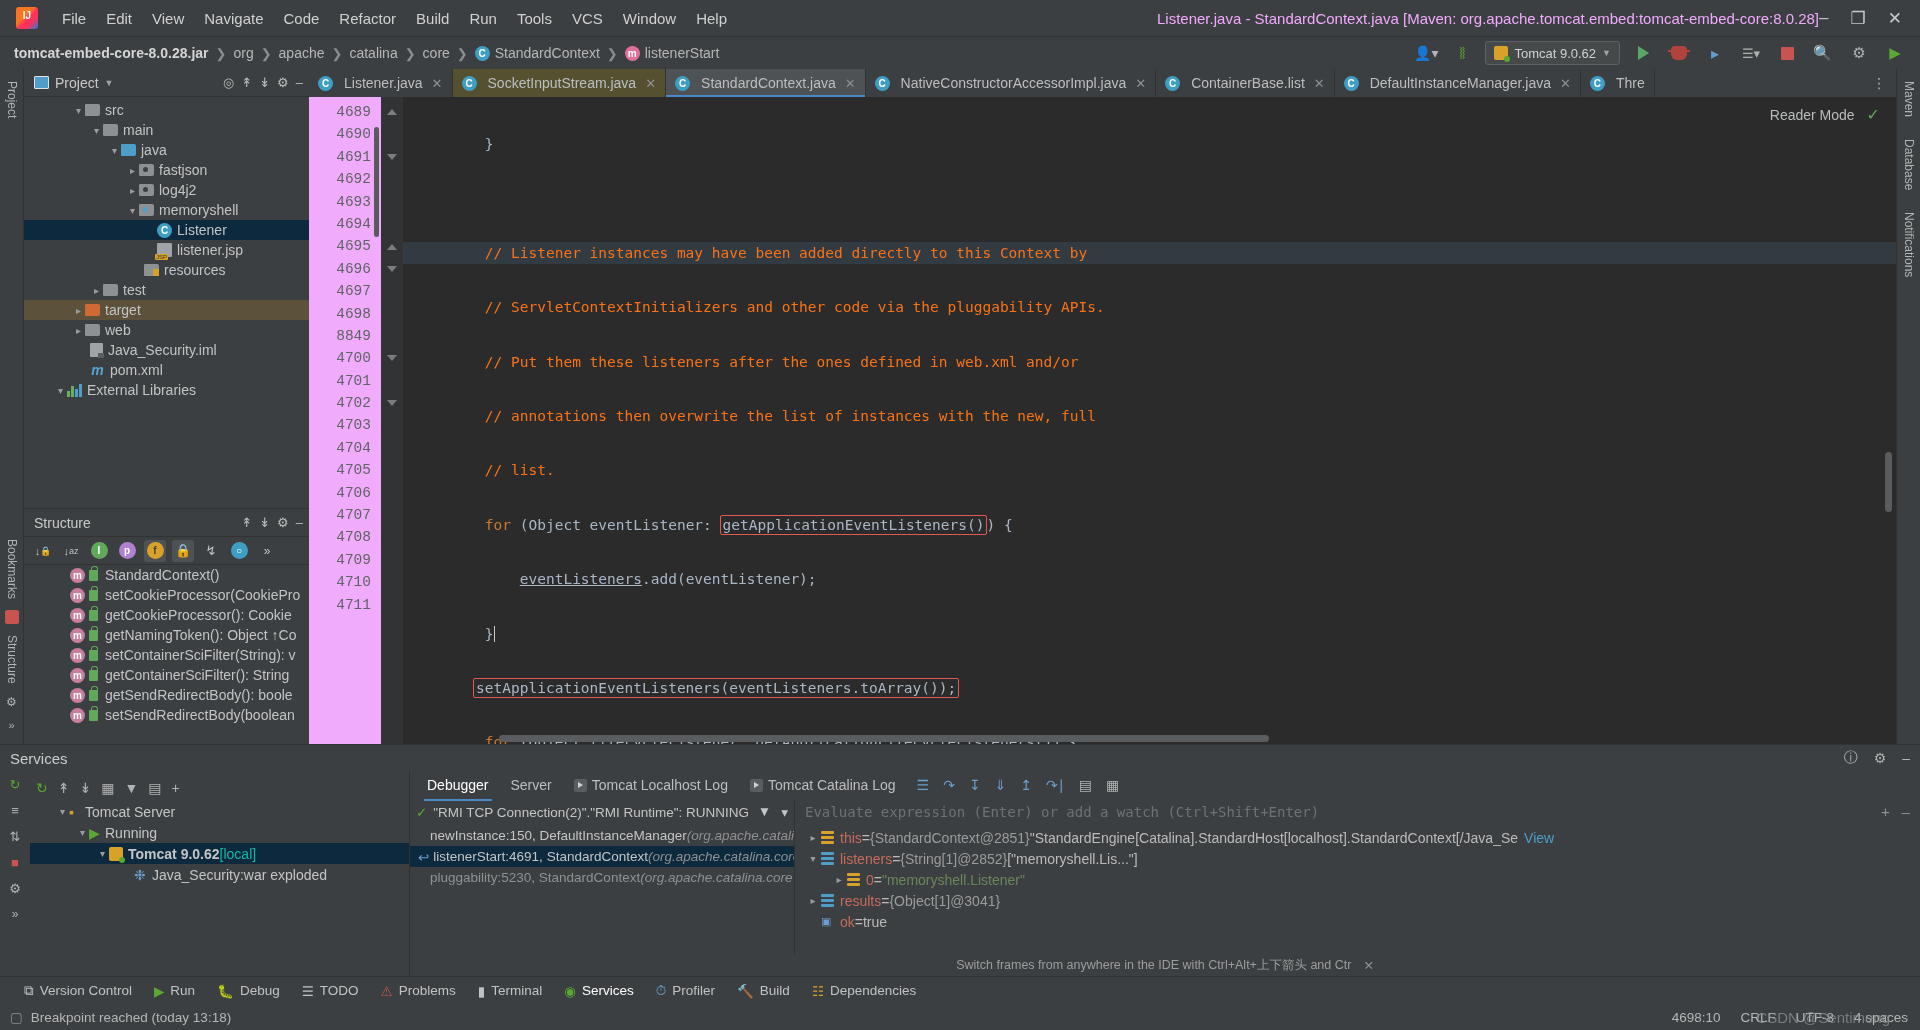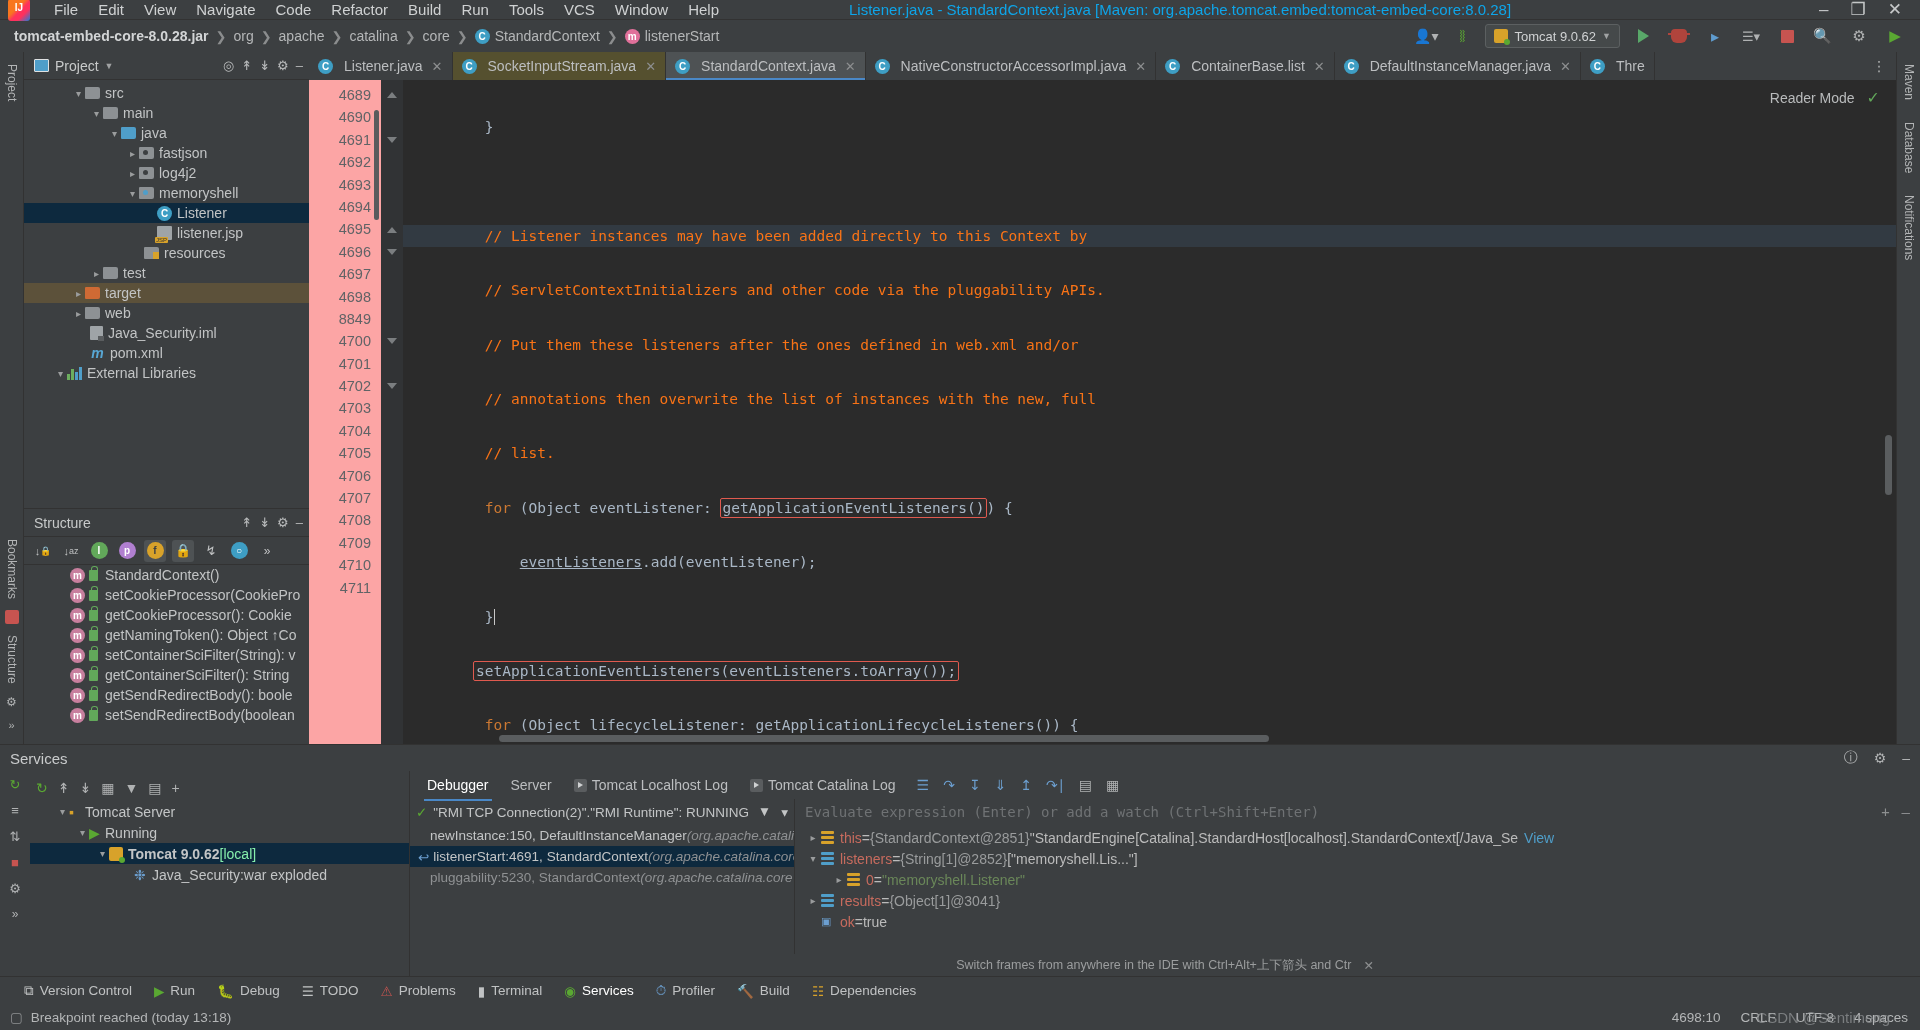--- a/index.html
+++ b/index.html
@@ -7,37 +7,37 @@
     width: 1920px; height: 1030px;
     background: #3c3f41;
     font-family: "Liberation Sans", sans-serif;
     overflow: hidden;
     color: #bbbbbb;
   }
   .ide { position: relative; width: 1920px; height: 1030px; display: flex; flex-direction: column; }
 
   
   .menubar {
-    height: 20px; background: #3c3f41; display: flex; align-items: center;
-    border-bottom: 1px solid #323232; flex: none;
+    height: 37px; background: #3c3f41; display: flex; align-items: center;
+    padding-left: 8px; border-bottom: 1px solid #323232; flex: none;
   }
   .ij-logo {
     width: 22px; height: 22px; margin: 0 14px 0 8px; border-radius: 3px;
     background: linear-gradient(135deg,#f8761f 0%, #f8761f 40%, #fe315d 55%, #fe315d 70%, #1b7cdb 100%);
     position: relative; flex: none;
   }
   .ij-logo::after {
     content: "IJ"; position: absolute; left: 0; right: 0; top: 3px;
     font-size: 10px; color: #fff; text-align: center; font-weight: bold;
   }
   .menu-item {
     padding: 4px 10px; font-size: 15px; color: #cfd1d2; cursor: default; white-space: nowrap;
   }
   .win-title {
-    flex: 1; text-align: left; padding-left: 120px; font-size: 15px; color: #0ea5e9; white-space: nowrap;
+    flex: 1; text-align: right; padding-left: 120px; font-size: 15px; color: #f0abfc; white-space: nowrap;
   }
   .win-ctrls { display: flex; align-items: center; gap: 22px; padding-right: 18px; }
   .win-ctrls span { font-size: 17px; color: #c5c7c8; cursor: default; }
 
   
   .navbar {
     height: 32px; background: #3c3f41; display: flex; align-items: center;
     padding-left: 14px; flex: none;
   }
   .crumb { display: flex; align-items: center; font-size: 14px; color: #b5b7b8; white-space: nowrap; }
@@ -139,22 +139,22 @@
     color: #bcbec0; border-right: 1px solid #323232; white-space: nowrap; cursor: default; position: relative;
   }
   .tab.active { background: #4e5254; }
   .tab.active::after { content:""; position:absolute; left:0; right:0; bottom:0; height: 2px; background: #4a88c7; }
   .tab.dirty { background: #55502f; }
   .tab .x { color: #8d8f90; font-size: 13px; margin-left: 3px; }
   .tabs-right { margin-left: auto; display:flex; align-items:center; gap: 10px; padding: 0 10px; color: #b0b2b3; font-size: 14px; }
 
   .ed-area { flex: 1; display: flex; position: relative; min-height: 0; background: #2b2b2b; overflow: hidden; }
   .gutter {
-    width: 72px; background: #fca5a5; flex: none; padding-top: 4px;
-    font-family: Liberation Sans, sans-serif; font-size: 14.5px; color: #606366;
+    width: 72px; background: #f0abfc; flex: none; padding-top: 4px;
+    font-family: Liberation Mono, monospace; font-size: 14.5px; color: #606366;
     text-align: right; position: relative;
   }
   .gline { height: 22.4px; line-height: 22.4px; padding-right: 10px; }
   .fold-col { width: 22px; background: #313335; flex: none; padding-top: 4px; position: relative; }
   .fold { height: 22.4px; display:flex; align-items:center; justify-content:center; }
   .fmark { width: 9px; height: 9px; border: 1px solid #7b7e80; position: relative; }
   .fmark.tri { width:0;height:0;border:none;border-left:5px solid transparent;border-right:5px solid transparent;border-top:6px solid #7b7e80; }
   .fmark.tritop { width:0;height:0;border:none;border-left:5px solid transparent;border-right:5px solid transparent;border-bottom:6px solid #7b7e80; }
 
   .code {
@@ -694,21 +694,21 @@
         </div>
         <div class="svcrow" style="padding-left:46px;">
           <span class="arr">▾</span>
           <span style="width:16px;display:inline-block;color:#5aa832;">▶</span>
           <span>Running</span>
         </div>
         <div class="svcrow sel" style="padding-left:66px;">
           <span class="arr">▾</span>
           <span class="cat" style="margin-right:5px;"></span>
           <b>Tomcat 9.0.62</b>
-          <span style="color:#86efac;"> [local]</span>
+          <span style="color:#14b8a6;"> [local]</span>
         </div>
         <div class="svcrow" style="padding-left:104px;">
           <span style="width:18px;display:inline-block;color:#6c9fd0;">❉</span>
           <span>Java_Security:war exploded</span>
         </div>
       </div>
 
       <div class="svc-main">
         <div class="dbg-tabs">
           <div class="dtab active"><span>Debugger</span></div>

